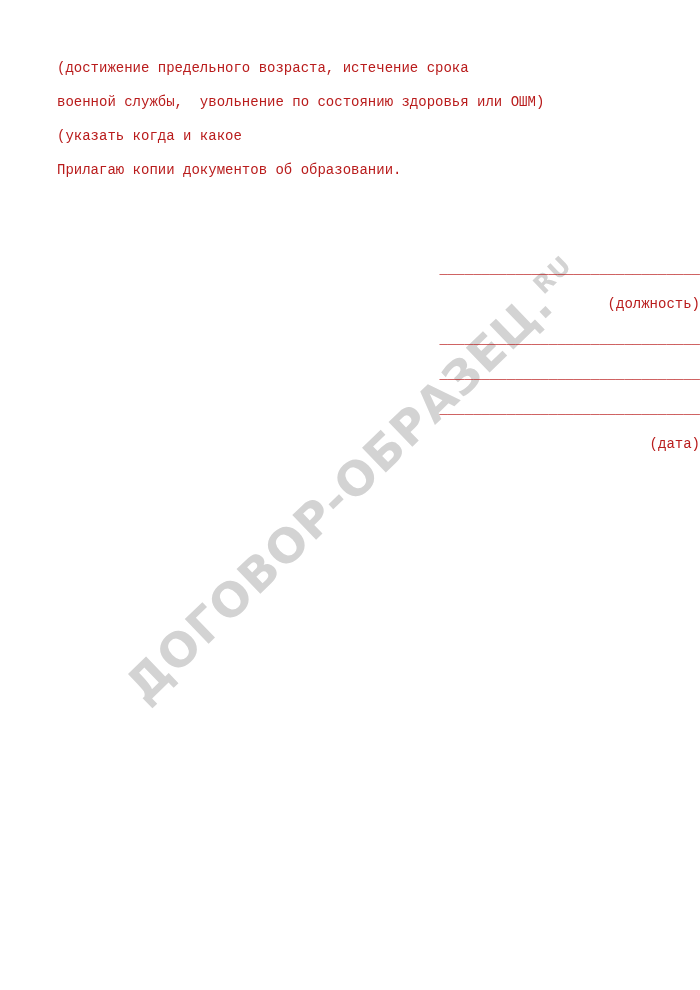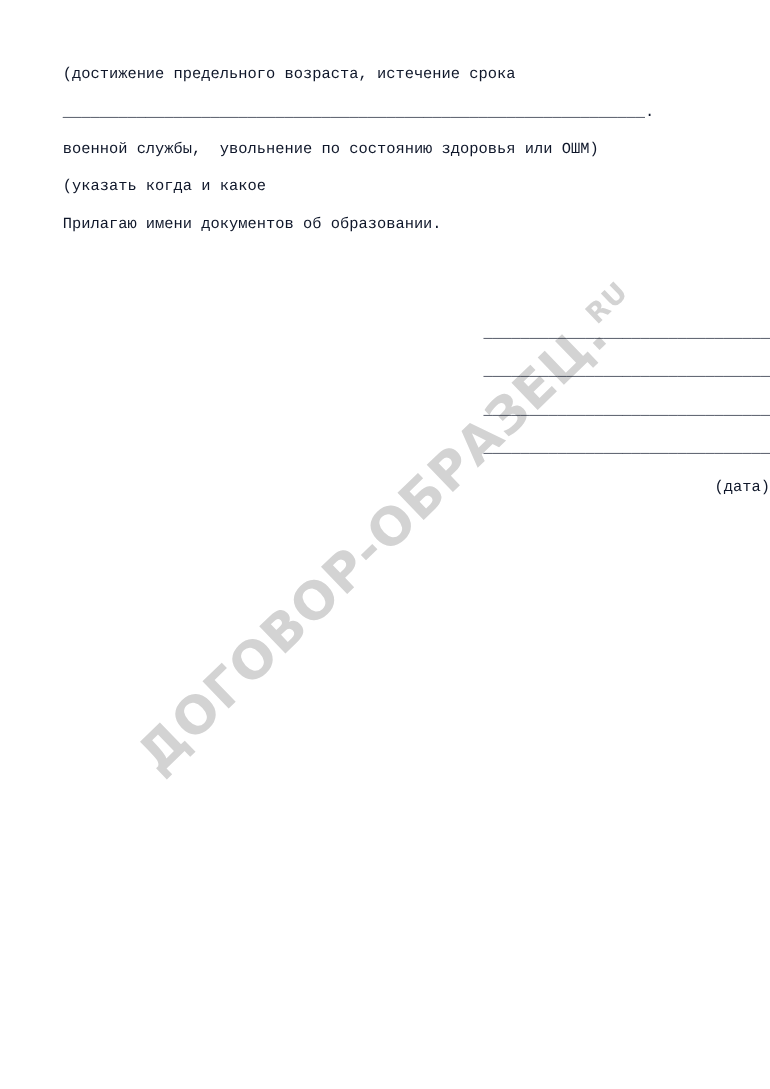--- a/index.html
+++ b/index.html
@@ -33,47 +33,47 @@
   .content {
     position: absolute;
     left: 0; top: 0; right: 0; bottom: 0;
     z-index: 1;
     padding: 51px 0 0 57px;
   }
   .row {
     font-family: "Liberation Mono", "DejaVu Sans Mono", monospace;
     font-size: 14px;
     line-height: 34px;
-    color: #0f172a;
+    color: #b91c1c;
     white-space: pre;
   }
   .sig-section .row { line-height: 35px; text-align: right; }
   .spacer { height: 65px; }
 </style>
 </head>
 <body>
 
 <div class="page">
 
   <div class="watermark" style="color: rgb(211, 211, 211);"><span>ДОГОВОР-ОБРАЗЕЦ.</span><span class="wm-sup">RU</span></div>
 
   <div class="content">
 
     <div class="row">(достижение предельного возраста, истечение срока</div>
-    <div class="row">_______________________________________________________________.</div>
     <div class="row">военной службы,  увольнение по состоянию здоровья или ОШМ)</div>
     <div class="row">(указать когда и какое</div>
-    <div class="row">Прилагаю имени документов об образовании.</div>
+    <div class="row">Прилагаю копии документов об образовании.</div>
 
     <div class="spacer"></div>
 
     <div class="sig-section">
 
       <div class="sig-group">
         <div class="row">_______________________________</div>
+        <div class="row">(должность)</div>
       </div>
 
       <div class="sig-group">
         <div class="row">_______________________________</div>
       </div>
 
       <div class="sig-group">
         <div class="row">_______________________________</div>
       </div>
 

